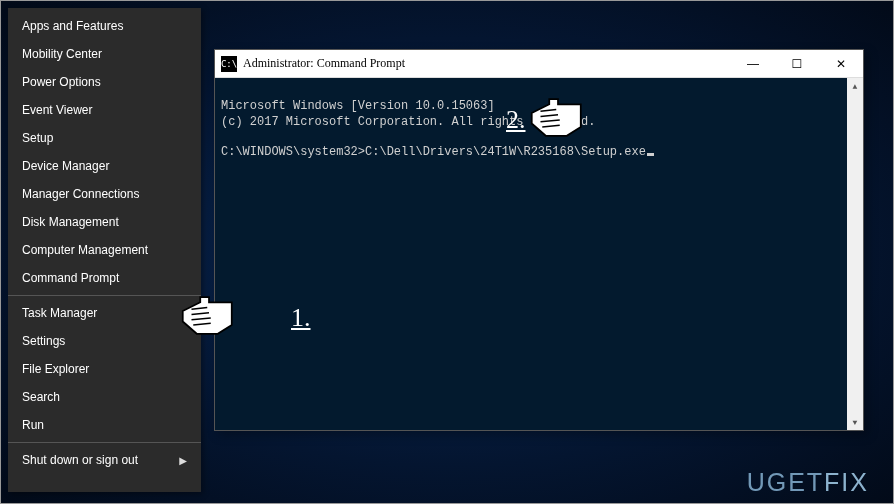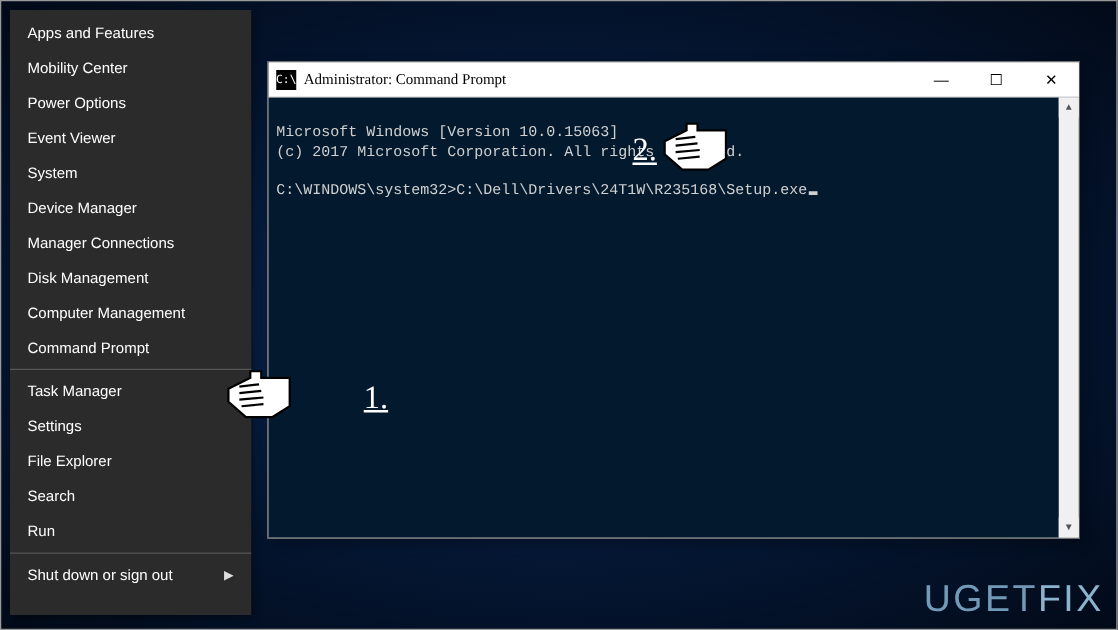--- a/index.html
+++ b/index.html
@@ -153,24 +153,24 @@
   }
   .hand-cursor svg { width: 100%; height: 100%; }
 
   .anno1 { left: 180px; top: 294px; }
   .anno1 .anno-label { margin-left: 54px; margin-right: 0; }
   .anno2 { left: 505px; top: 96px; }
 
   
   .watermark {
     position: absolute;
-    right: 10px;
+    right: 24px;
     bottom: 6px;
     color: #7fa8c8;
-    font-size: 30px;
+    font-size: 25px;
     letter-spacing: 2px;
     font-weight: 200;
     opacity: .9;
   }
   .watermark b { color: #9cc5e2; font-weight: 400; }
 </style>
 </head>
 <body>
 
 <div class="winx-menu">
@@ -180,21 +180,21 @@
   <div class="winx-item">
       <span>Mobility Center</span>
     </div>
   <div class="winx-item">
       <span>Power Options</span>
     </div>
   <div class="winx-item">
       <span>Event Viewer</span>
     </div>
   <div class="winx-item">
-      <span>System</span>
+      <span>Setup</span>
     </div>
   <div class="winx-item">
       <span>Device Manager</span>
     </div>
   <div class="winx-item">
       <span>Manager Connections</span>
     </div>
   <div class="winx-item">
       <span>Disk Management</span>
     </div>

